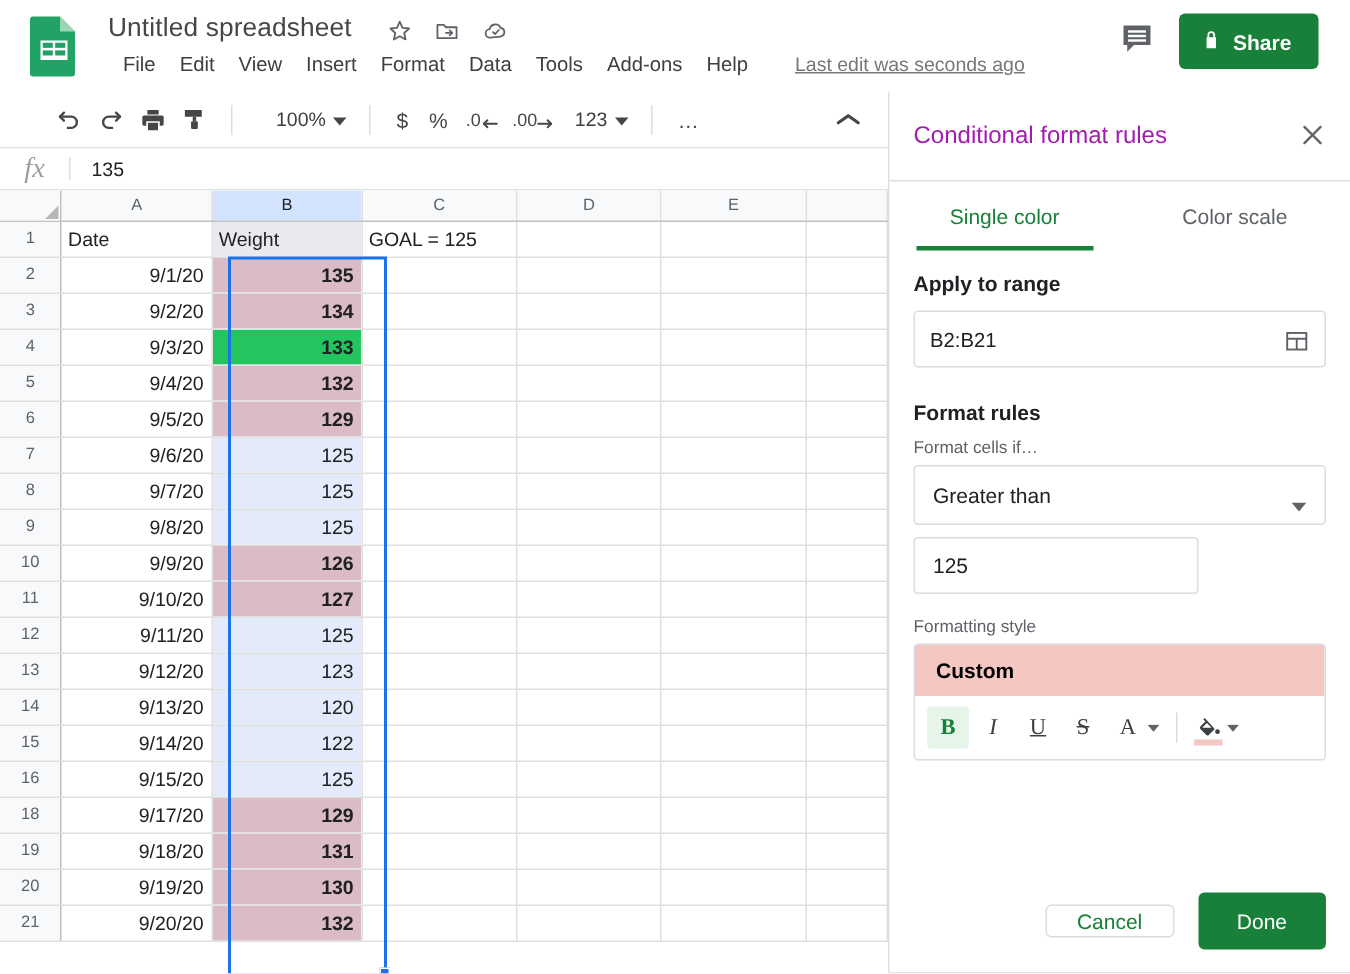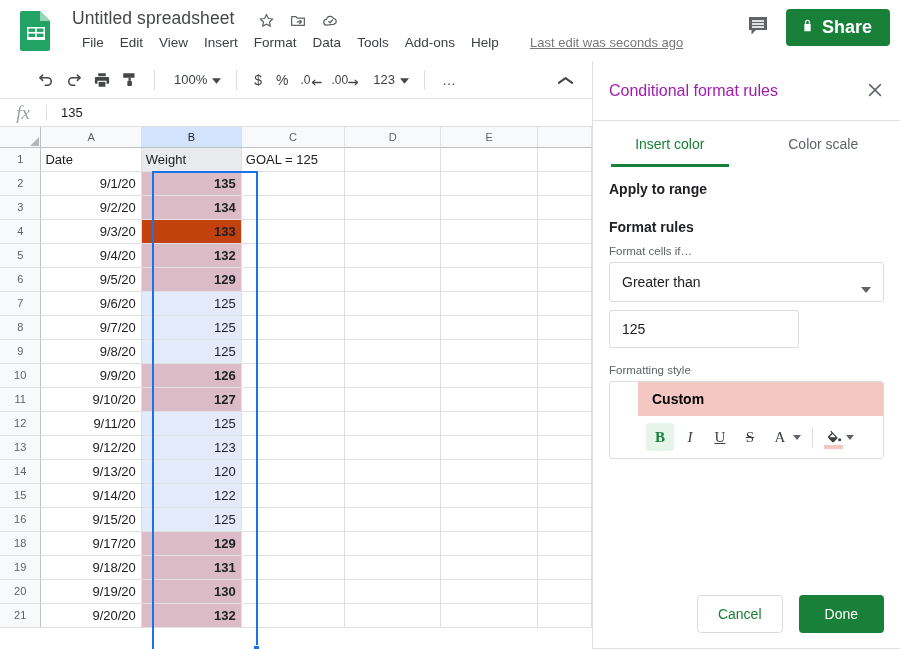--- a/index.html
+++ b/index.html
@@ -32,33 +32,33 @@
   }
   .last-edit {
     position: absolute; left: 530px; top: 35px;
     font-size: 13px; color: #777; text-decoration: underline; white-space: nowrap; cursor: pointer;
   }
   .comment-btn { position: absolute; left: 746px; top: 14px; cursor: pointer; }
   .share-btn {
     position: absolute; left: 786px; top: 9px; height: 37px;
     background: #188038; color: #fff; border-radius: 4px;
     display: flex; align-items: center; gap: 8px;
-    padding: 0 18px 0 15px; font-size: 18px; font-weight: bold; cursor: pointer;
+    padding: 0 18px 0 15px; font-size: 14px; font-weight: bold; cursor: pointer;
     white-space: nowrap;
   }
 
   
   .toolbar {
     position: absolute; left: 0; top: 61px; width: 592px; height: 38px;
     background: #fff; display: flex; align-items: center; padding-left: 32px;
     border-bottom: 1px solid #e0e0e0;
   }
   .tb-ic { width: 28px; height: 26px; display: flex; align-items: center; justify-content: center; cursor: pointer; color: #444746; }
   .tb-zoom {
-    display: flex; align-items: center; gap: 5px; margin-left: 4px; cursor: pointer;
+    display: flex; align-items: center; gap: 5px; margin-left: 14px; cursor: pointer;
     font-size: 13px; color: #3c4043; padding: 3px 5px;
   }
   .tb-sep { width: 1px; height: 20px; background: #dadce0; margin: 0 10px; }
   .tb-txt { font-size: 14px; color: #444746; cursor: pointer; padding: 0 7px; font-weight: 500;}
   .tb-num { display:flex; align-items:flex-end; cursor:pointer; padding: 0 5px; color:#444746;}
   .chev-up { position: absolute; right: 18px; top: 11px; cursor: pointer; color: #444746; }
 
   
   .formulabar {
     position: absolute; left: 0; top: 99px; width: 592px; height: 28px;
@@ -154,21 +154,21 @@
     height: 40px; border: 1px solid #dadce0; border-radius: 3px;
     display: flex; align-items: center; padding: 0 12px; font-size: 14px; color: #202124;
     cursor: pointer; position: relative; background: #fff;
   }
   .sel-arrow { position: absolute; right: 12px; top: 17px; }
   .val-box {
     margin-top: 8px; width: 190px; height: 38px; border: 1px solid #dadce0; border-radius: 3px;
     display: flex; align-items: center; padding: 0 12px; font-size: 14px; color: #202124; cursor: text;
   }
 
-  .style-card { border: 1px solid #dadce0; border-radius: 3px; overflow: hidden; padding-left: 28px; }
+  .style-card { border: 1px solid #dadce0; border-radius: 3px; overflow: hidden; }
   .style-preview {
     height: 34px; display: flex; align-items: center; padding: 0 14px;
     font-size: 14px; font-weight: bold; color: #000;
   }
   .style-tools {
     height: 42px; display: flex; align-items: center; gap: 2px; padding: 0 8px; background: #fff;
   }
   .st-btn {
     width: 28px; height: 28px; display: flex; align-items: center; justify-content: center;
     cursor: pointer; border-radius: 3px; font-size: 15px; color: #3c4043;
@@ -179,21 +179,21 @@
   .st-sep { width: 1px; height: 20px; background: #dadce0; margin: 0 6px; }
   .fillswatch { position: relative; width: 26px; height: 28px; display:flex; align-items:center; justify-content:center; cursor:pointer;}
   .fillswatch:after {
     content:""; position:absolute; bottom: 2px; left: 4px; width: 18px; height: 4px;
   }
 
   .panel-actions {
     position: absolute; bottom: 16px; right: 16px; display: flex; align-items: center; gap: 16px;
   }
   .btn-cancel {
-    height: 38px; padding: 0 20px; border: 1px solid #dadce0; border-radius: 4px;
+    height: 22px; padding: 0 20px; border: 1px solid #dadce0; border-radius: 4px;
     display: flex; align-items: center; font-size: 14px; color: #188038; cursor: pointer; background:#fff;
   }
   .btn-done {
     height: 38px; padding: 0 26px; border-radius: 4px; background: #188038;
     display: flex; align-items: center; font-size: 14px; color: #fff; cursor: pointer;
   }
   .panel-bottom-line { position:absolute; left:0; bottom:0; width:308px; height:1px; background:#e0e0e0;}
 </style>
 </head>
 <body>
@@ -391,21 +391,21 @@
             <td class="cell num" style="width: 106px;">9/2/20</td>
             <td class="cell num fill-pink" style="width: 106px; background: rgb(219, 188, 198);">134</td>
             <td class="cell txt spill" style="width: 106px;"></td>
             <td class="cell" style="width: 106px;"></td>
             <td class="cell" style="width: 106px;"></td>
             <td class="cell" style="width: 60px;"></td>
           </tr>
           <tr>
             <td class="rowhead">4</td>
             <td class="cell num" style="width: 106px;">9/3/20</td>
-            <td class="cell num fill-pink" style="width: 106px; background: #c2410c; margin-left: 32px;">133</td>
+            <td class="cell num fill-pink" style="width: 106px; background: #22c55e; margin-left: 32px;">133</td>
             <td class="cell txt spill" style="width: 106px;"></td>
             <td class="cell" style="width: 106px;"></td>
             <td class="cell" style="width: 106px;"></td>
             <td class="cell" style="width: 60px;"></td>
           </tr>
           <tr>
             <td class="rowhead">5</td>
             <td class="cell num" style="width: 106px;">9/4/20</td>
             <td class="cell num fill-pink" style="width: 106px; background: rgb(219, 188, 198);">132</td>
             <td class="cell txt spill" style="width: 106px;"></td>
@@ -562,31 +562,40 @@
       <div class="panel-title">Conditional format rules</div>
       <div class="panel-close">
         <svg width="18" height="18" viewBox="0 0 20 20" fill="none" stroke="#5f6368" stroke-width="1.7" stroke-linecap="round">
           <path d="M4 4l12 12M16 4L4 16"></path>
         </svg>
       </div>
     </div>
 
     <div class="tabs">
       <div class="tab active">
-        <span>Insert color</span>
+        <span>Single color</span>
       </div>
       <div class="tab">
         <span>Color scale</span>
       </div>
     </div>
 
     <div class="panel-body">
 
       <div class="sec-label">Apply to range</div>
 
+      <div class="input-box">
+        <span>B2:B21</span>
+        <span class="range-icon">
+          <svg width="17" height="17" viewBox="0 0 20 20" fill="none" stroke="#5f6368" stroke-width="1.5">
+            <rect x="2.5" y="3.5" width="15" height="13"></rect>
+            <path d="M2.5 8h15M10 8v8.5"></path>
+          </svg>
+        </span>
+      </div>
 
       <div class="sec-label" style="margin-top:22px;">Format rules</div>
       <div class="sub-label" style="margin-top:0;">Format cells if…</div>
 
       <div class="select-box">
         <span>Greater than</span>
         <span class="sel-arrow">
           <svg width="10" height="6" viewBox="0 0 10 6" fill="#5f6368">
               <path d="M0 0h10L5 6z"></path>
             </svg>

